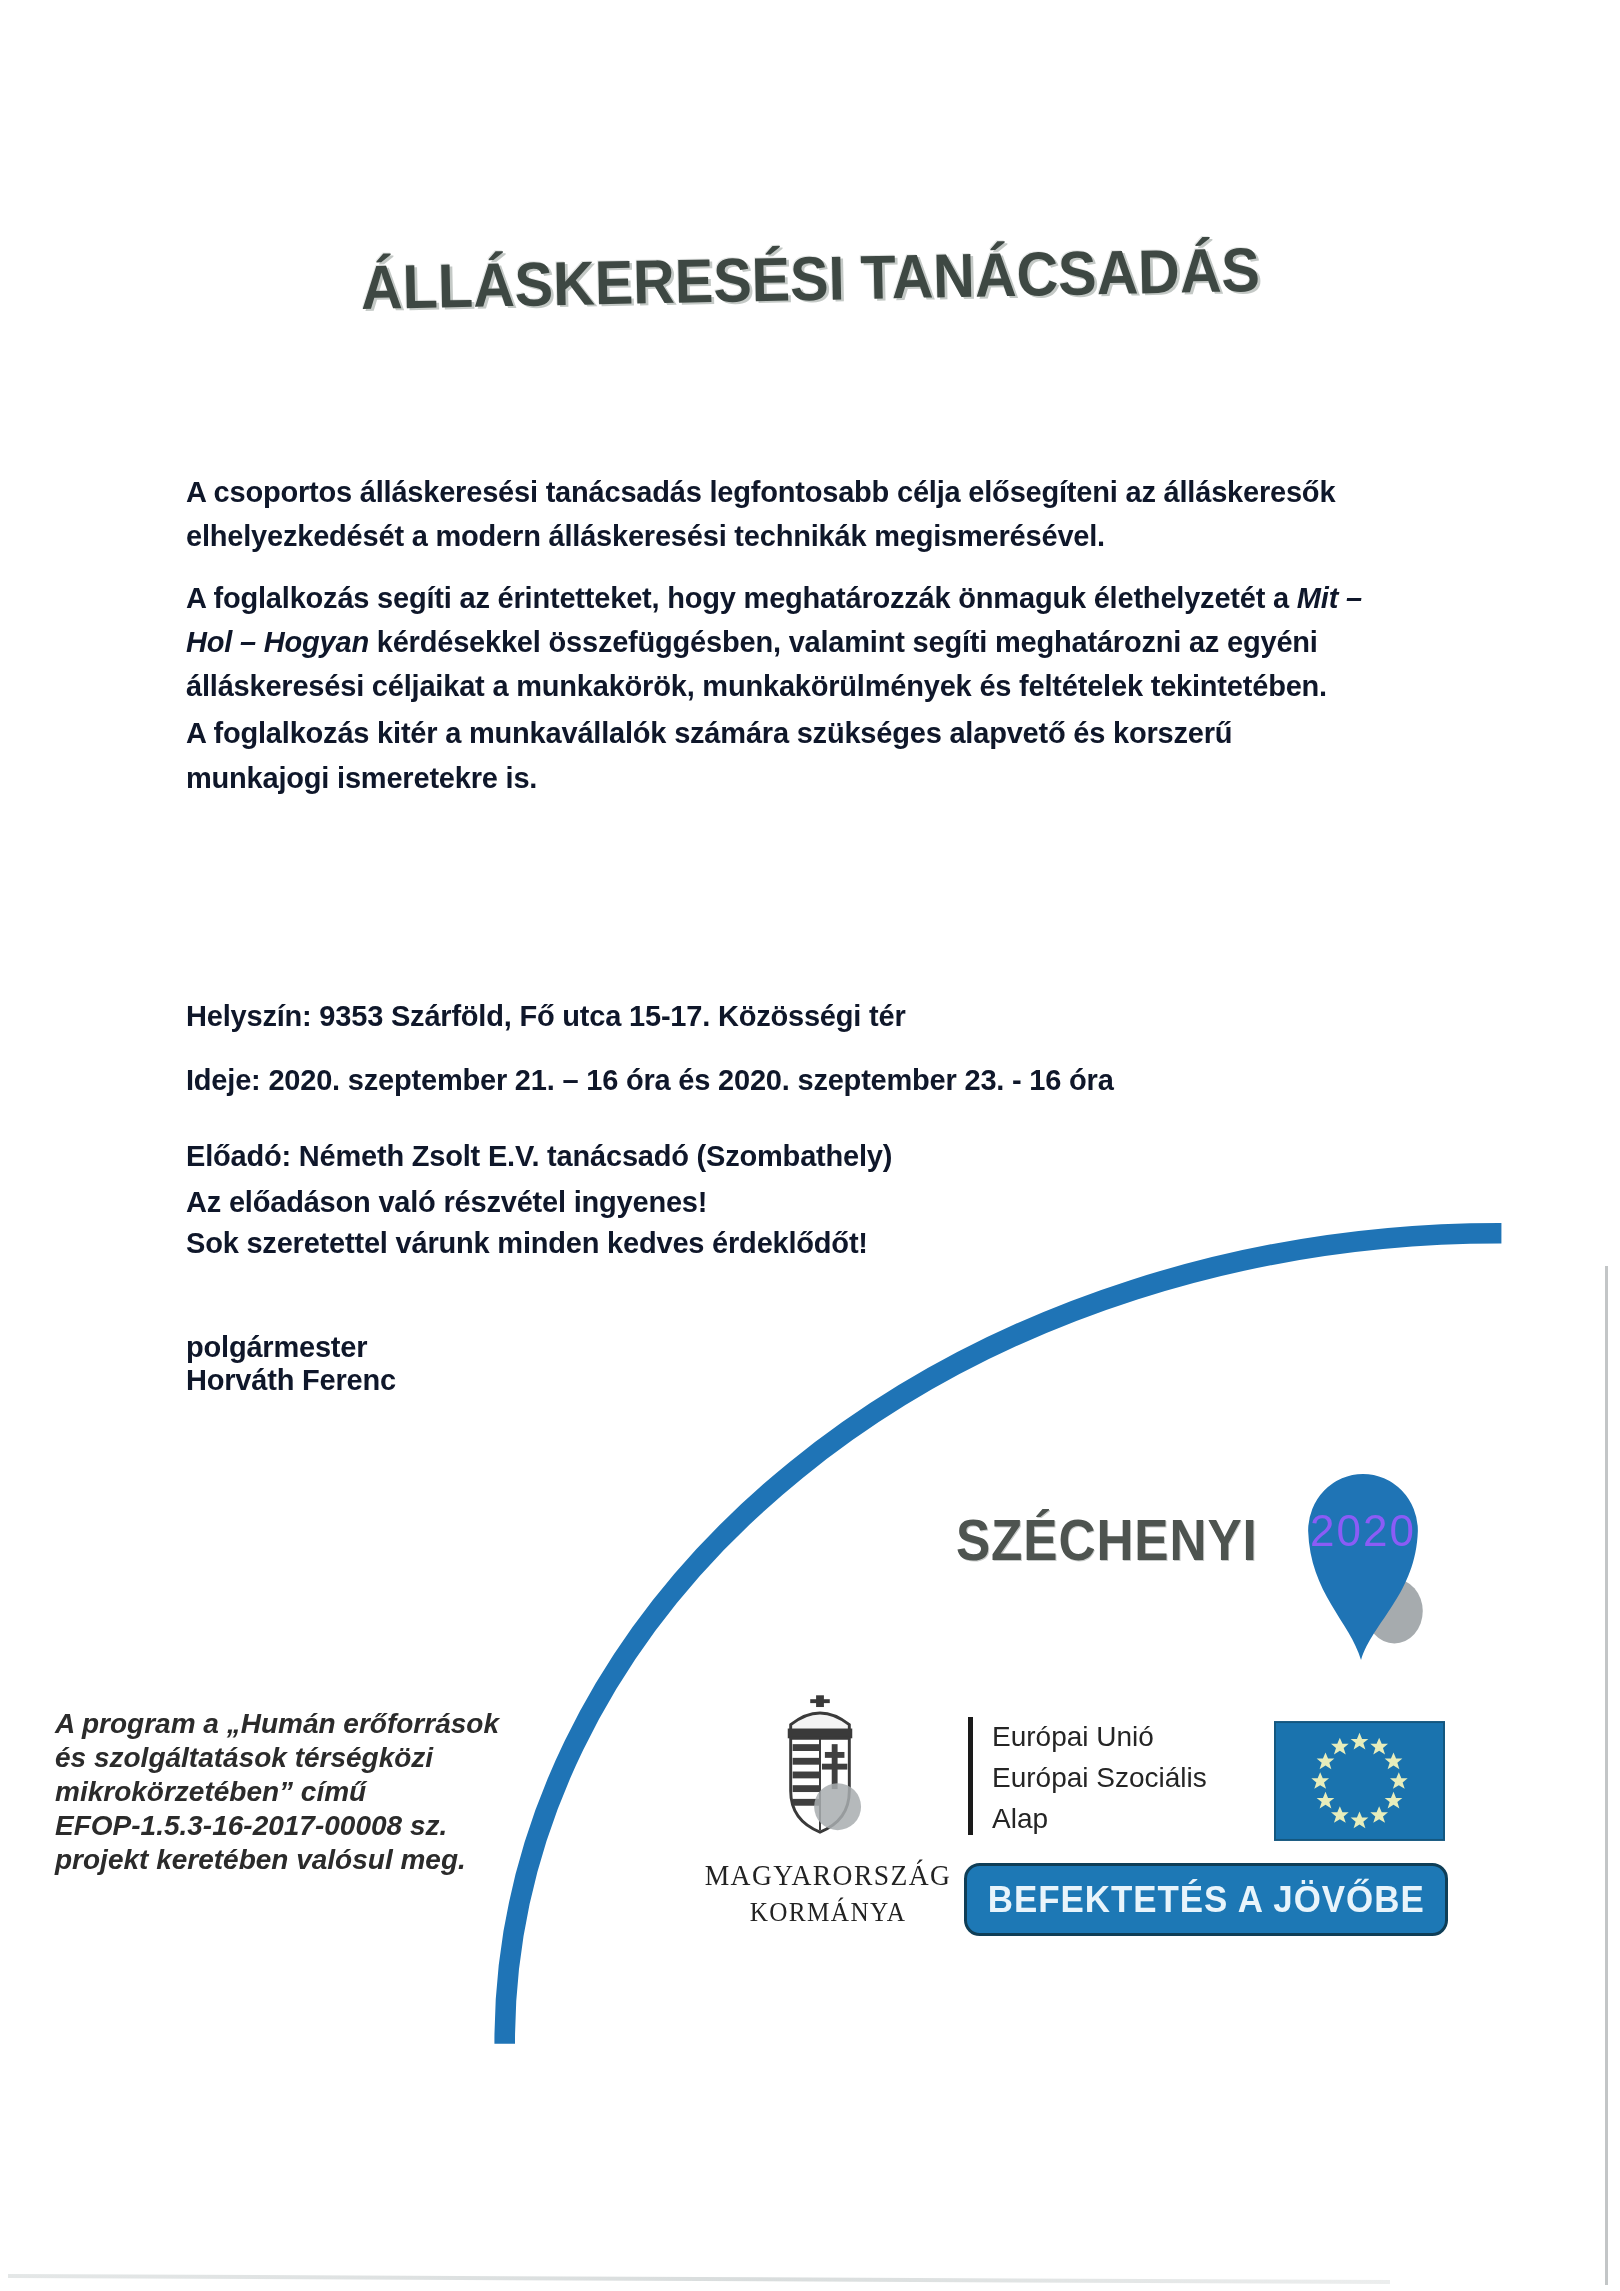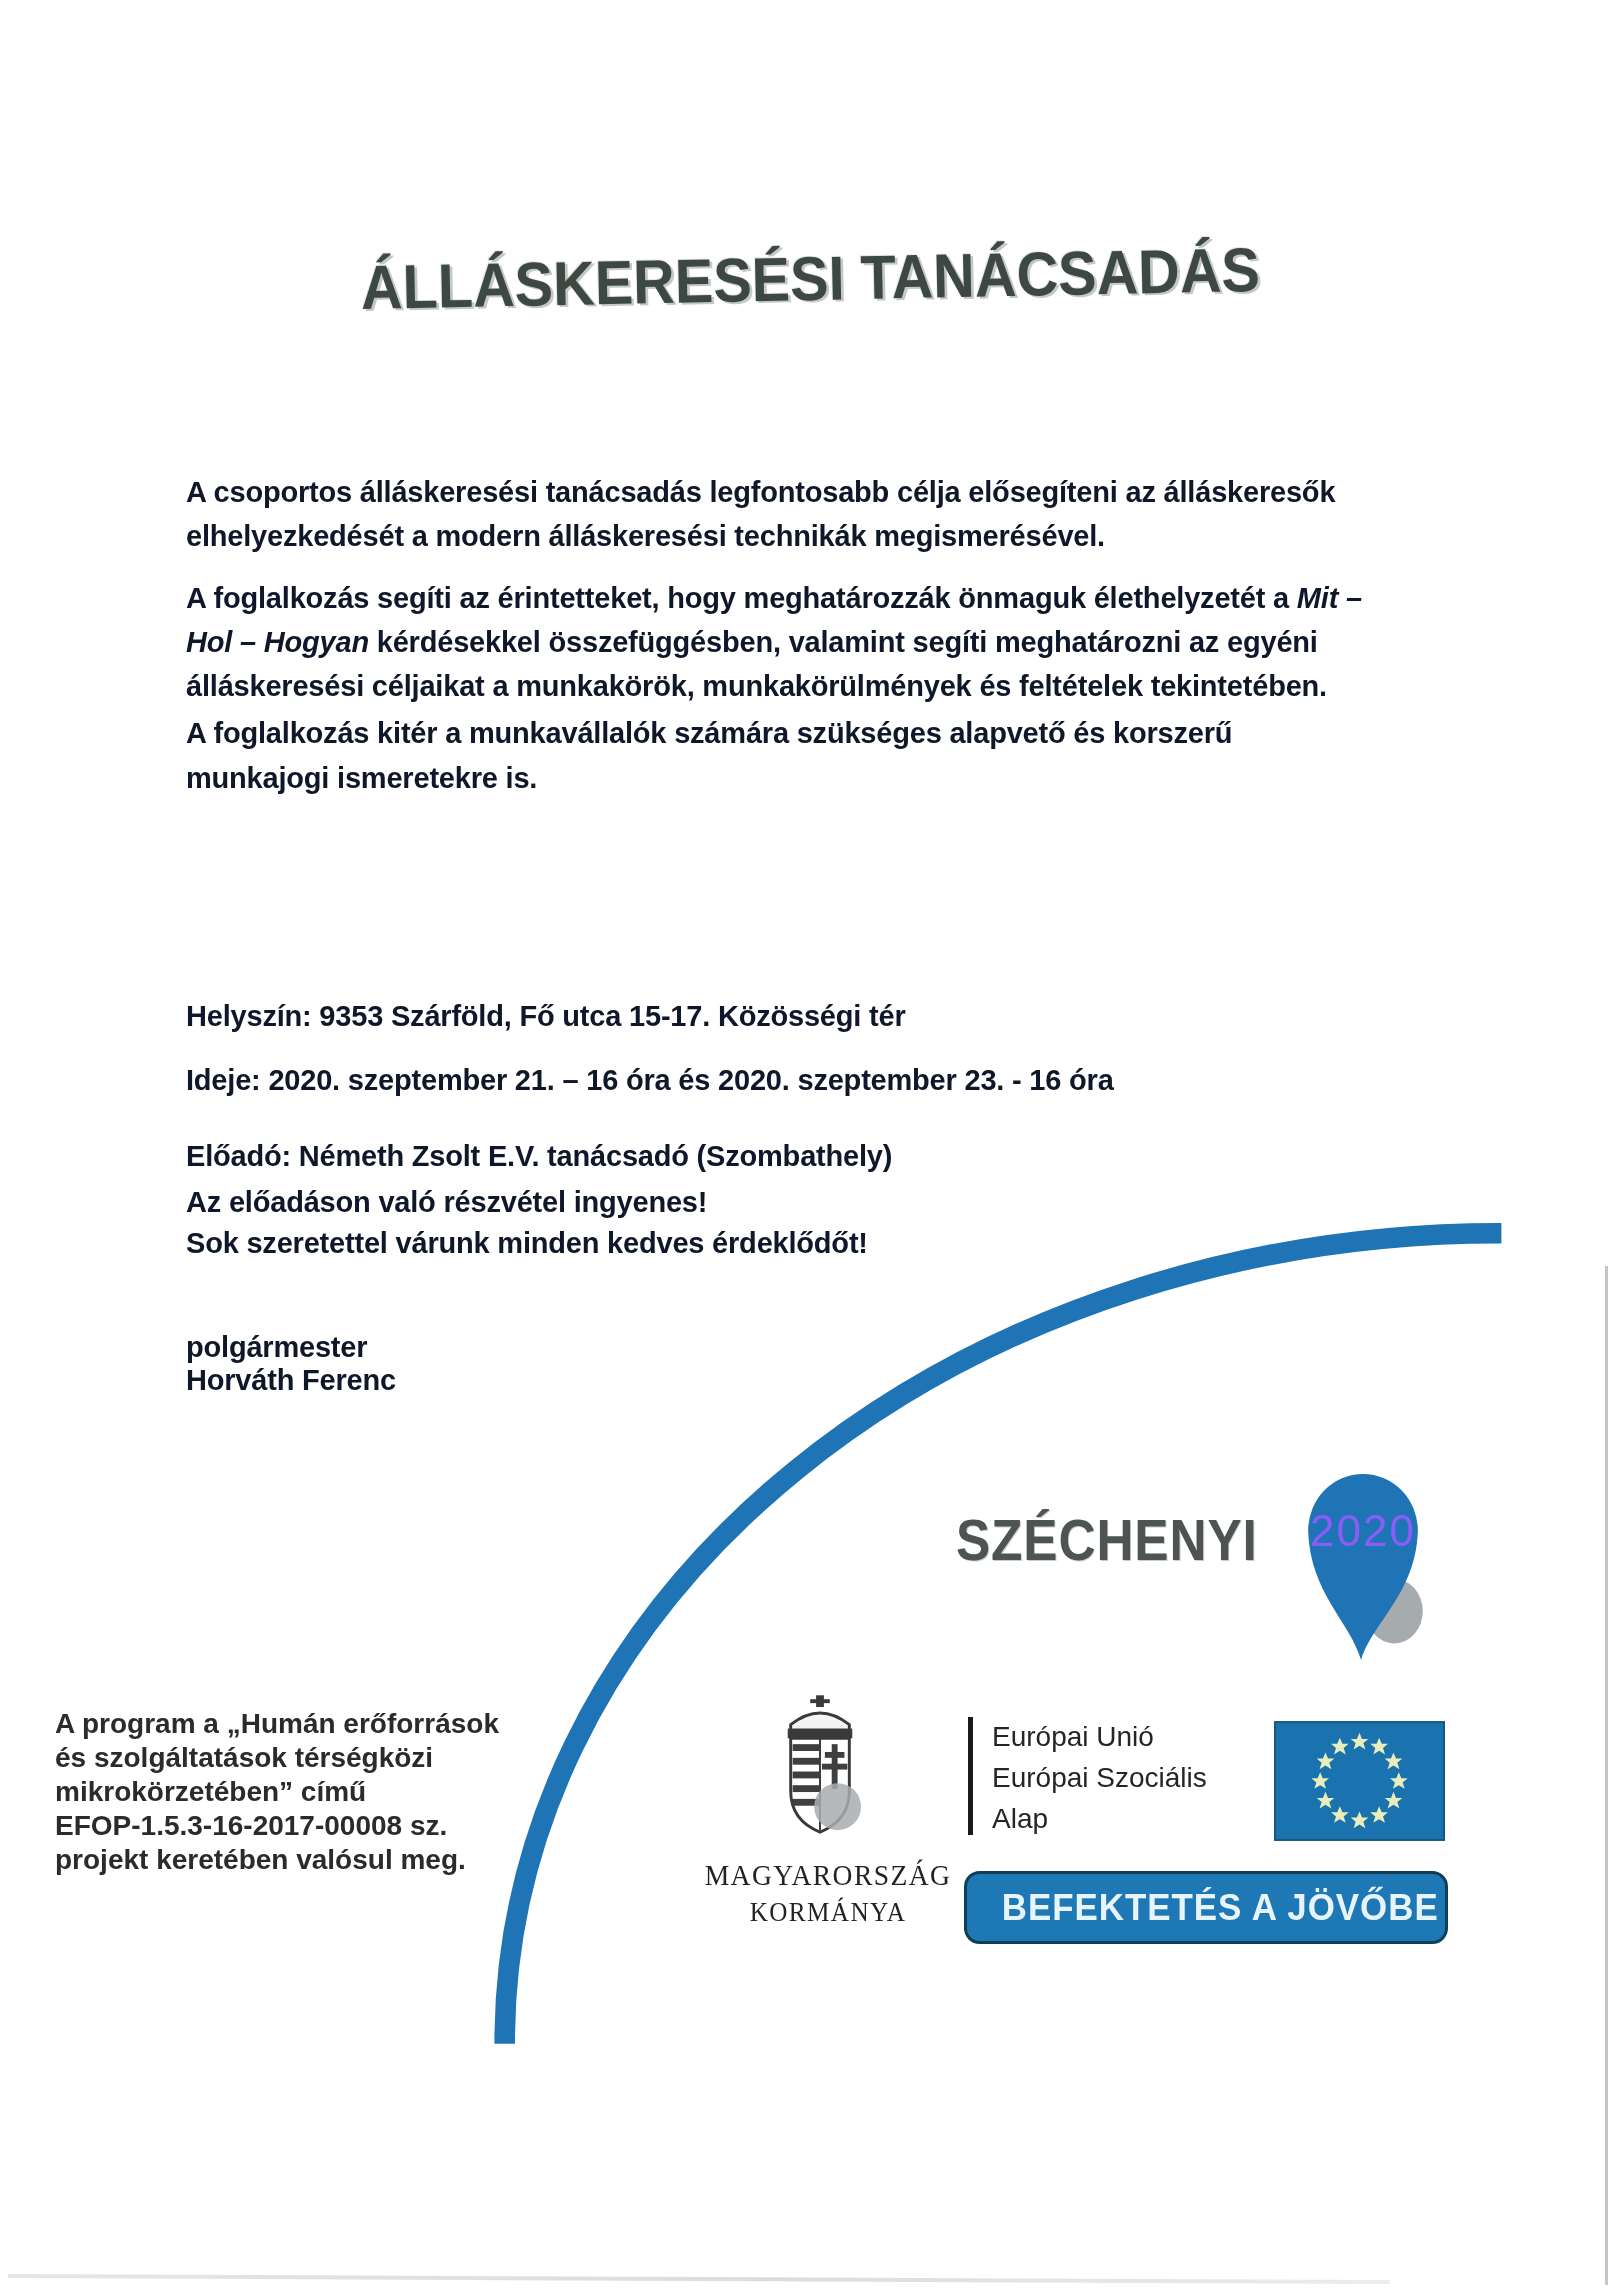--- a/index.html
+++ b/index.html
@@ -45,21 +45,21 @@
   .sz-pin{position:absolute;left:1302px;top:1468px;width:122px;height:194px;}
   .sz-year{
     position:absolute;left:1302px;top:1506px;width:122px;
     text-align:center;font-size:44px;font-weight:400;color:#8b5cf6;
     letter-spacing:2px;white-space:nowrap;
   }
   
   .efop{
     position:absolute;left:55px;top:1707px;
     font-size:28px;font-weight:bold;color:#2b2b2b;
-    line-height:34px;letter-spacing:0px;
+    line-height:34px;letter-spacing:0px;font-style:italic;
   }
   .efop div{white-space:nowrap;}
   
   .coa{position:absolute;left:777px;top:1693px;width:86px;height:159px;}
   .gov{
     position:absolute;left:676px;top:1858px;width:304px;
     text-align:center;color:#232323;
     font-family:"Liberation Serif", serif;
     transform:scaleX(0.92);transform-origin:center top;
   }
@@ -68,21 +68,21 @@
   
   .eu-bar{position:absolute;left:968px;top:1717px;width:4.9px;height:118px;background:#1a1a1a;}
   .eu-l{position:absolute;left:992px;font-size:28px;color:#252525;white-space:nowrap;}
   .eu-l.b{font-weight:normal;}
   .eu-flag{position:absolute;left:1274px;top:1721px;width:171px;height:120px;}
   
   .banner{
     position:absolute;left:964px;top:1863px;width:484px;height:73px;
     background:#1d78b5;border:3.9px solid #0f3e57;border-radius:15.7px;
     box-sizing:border-box;
-    display:flex;align-items:center;justify-content:flex-end;margin-top:8px;
+    display:flex;align-items:center;justify-content:center;
   }
   .banner span{
     font-size:36px;font-weight:bold;color:#e8f4fb;
     letter-spacing:1px;white-space:nowrap;
     transform:scaleX(0.97);
   }
   
   .scan-right{position:absolute;left:1605px;top:1266px;width:2.9px;height:1019px;background:#c3c6c7;}
   .scan-bottom{
     position:absolute;left:7.8px;top:2274px;width:1382px;height:3.9px;

